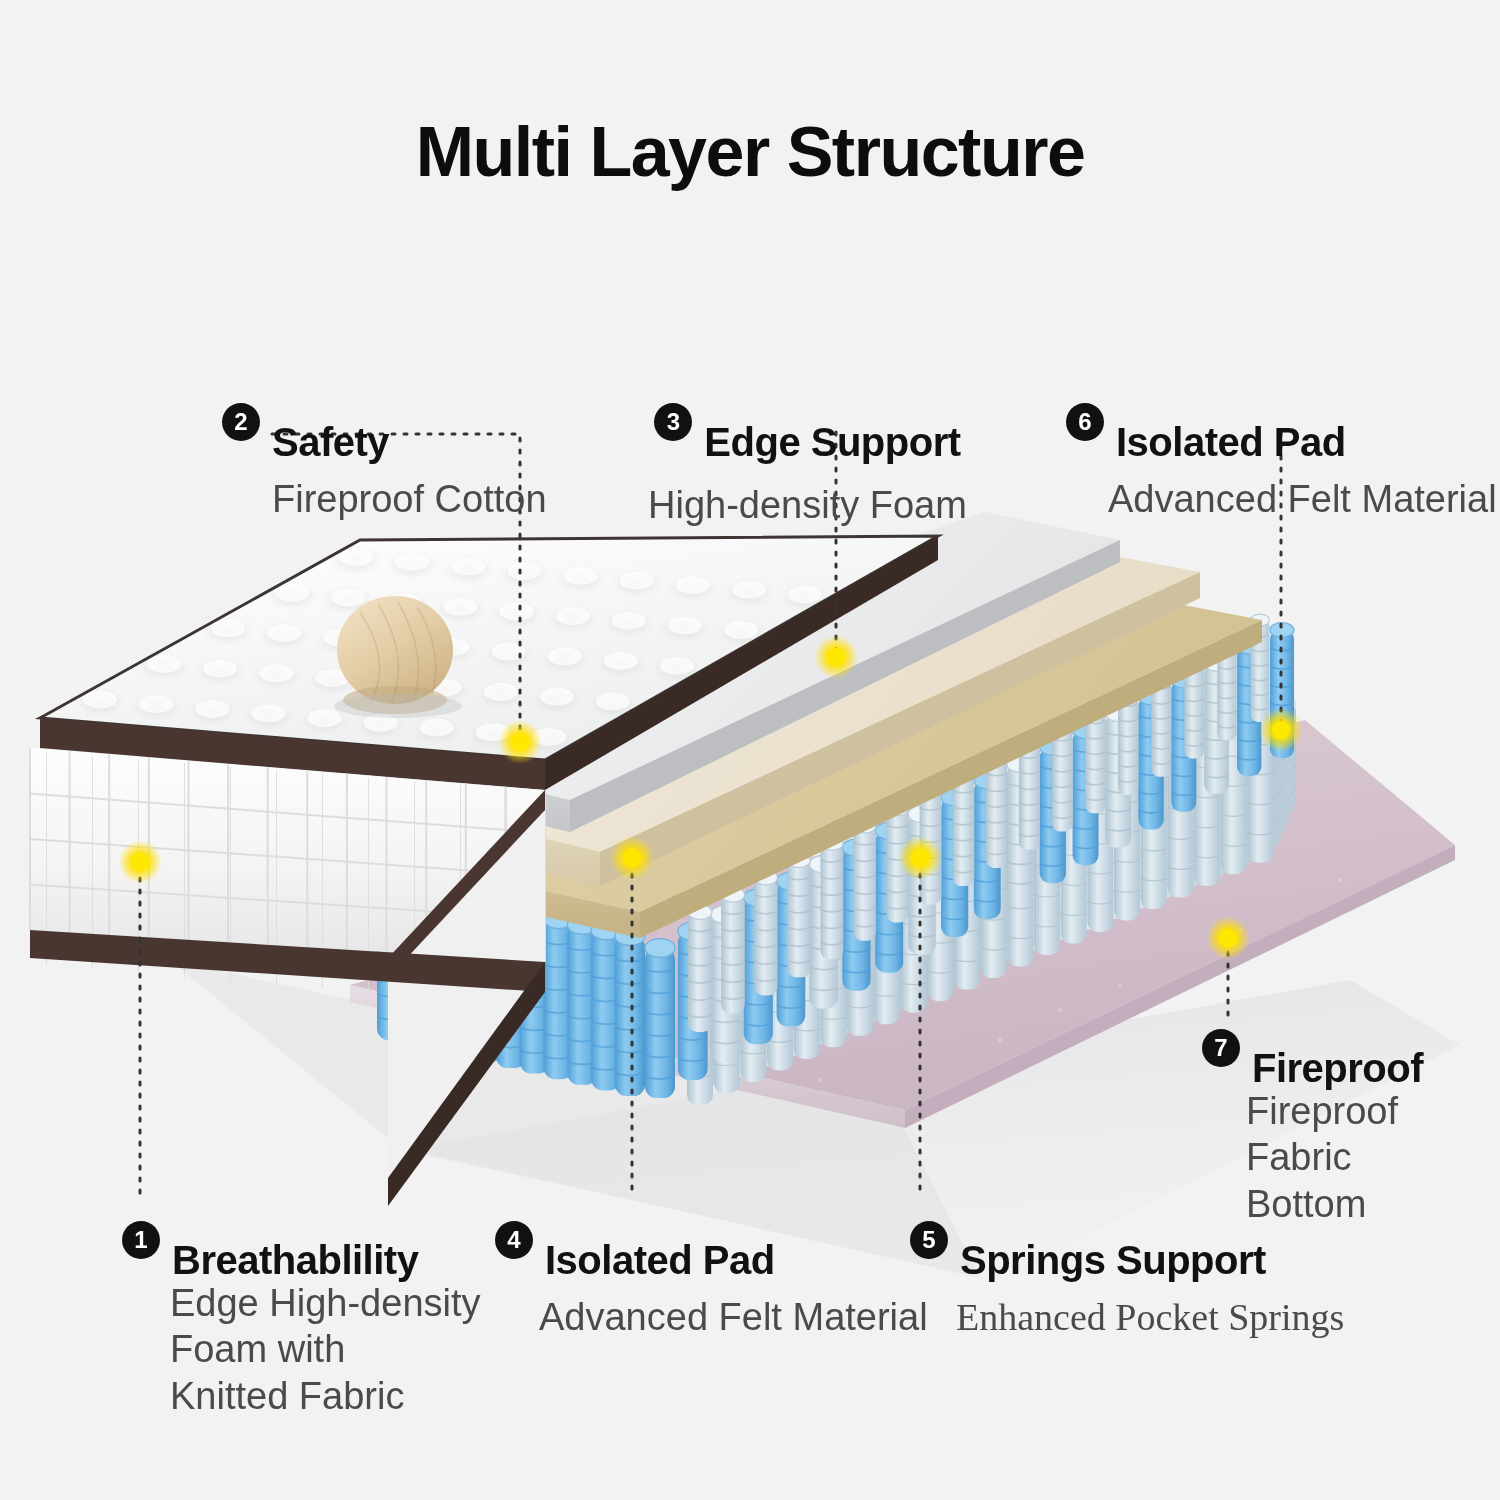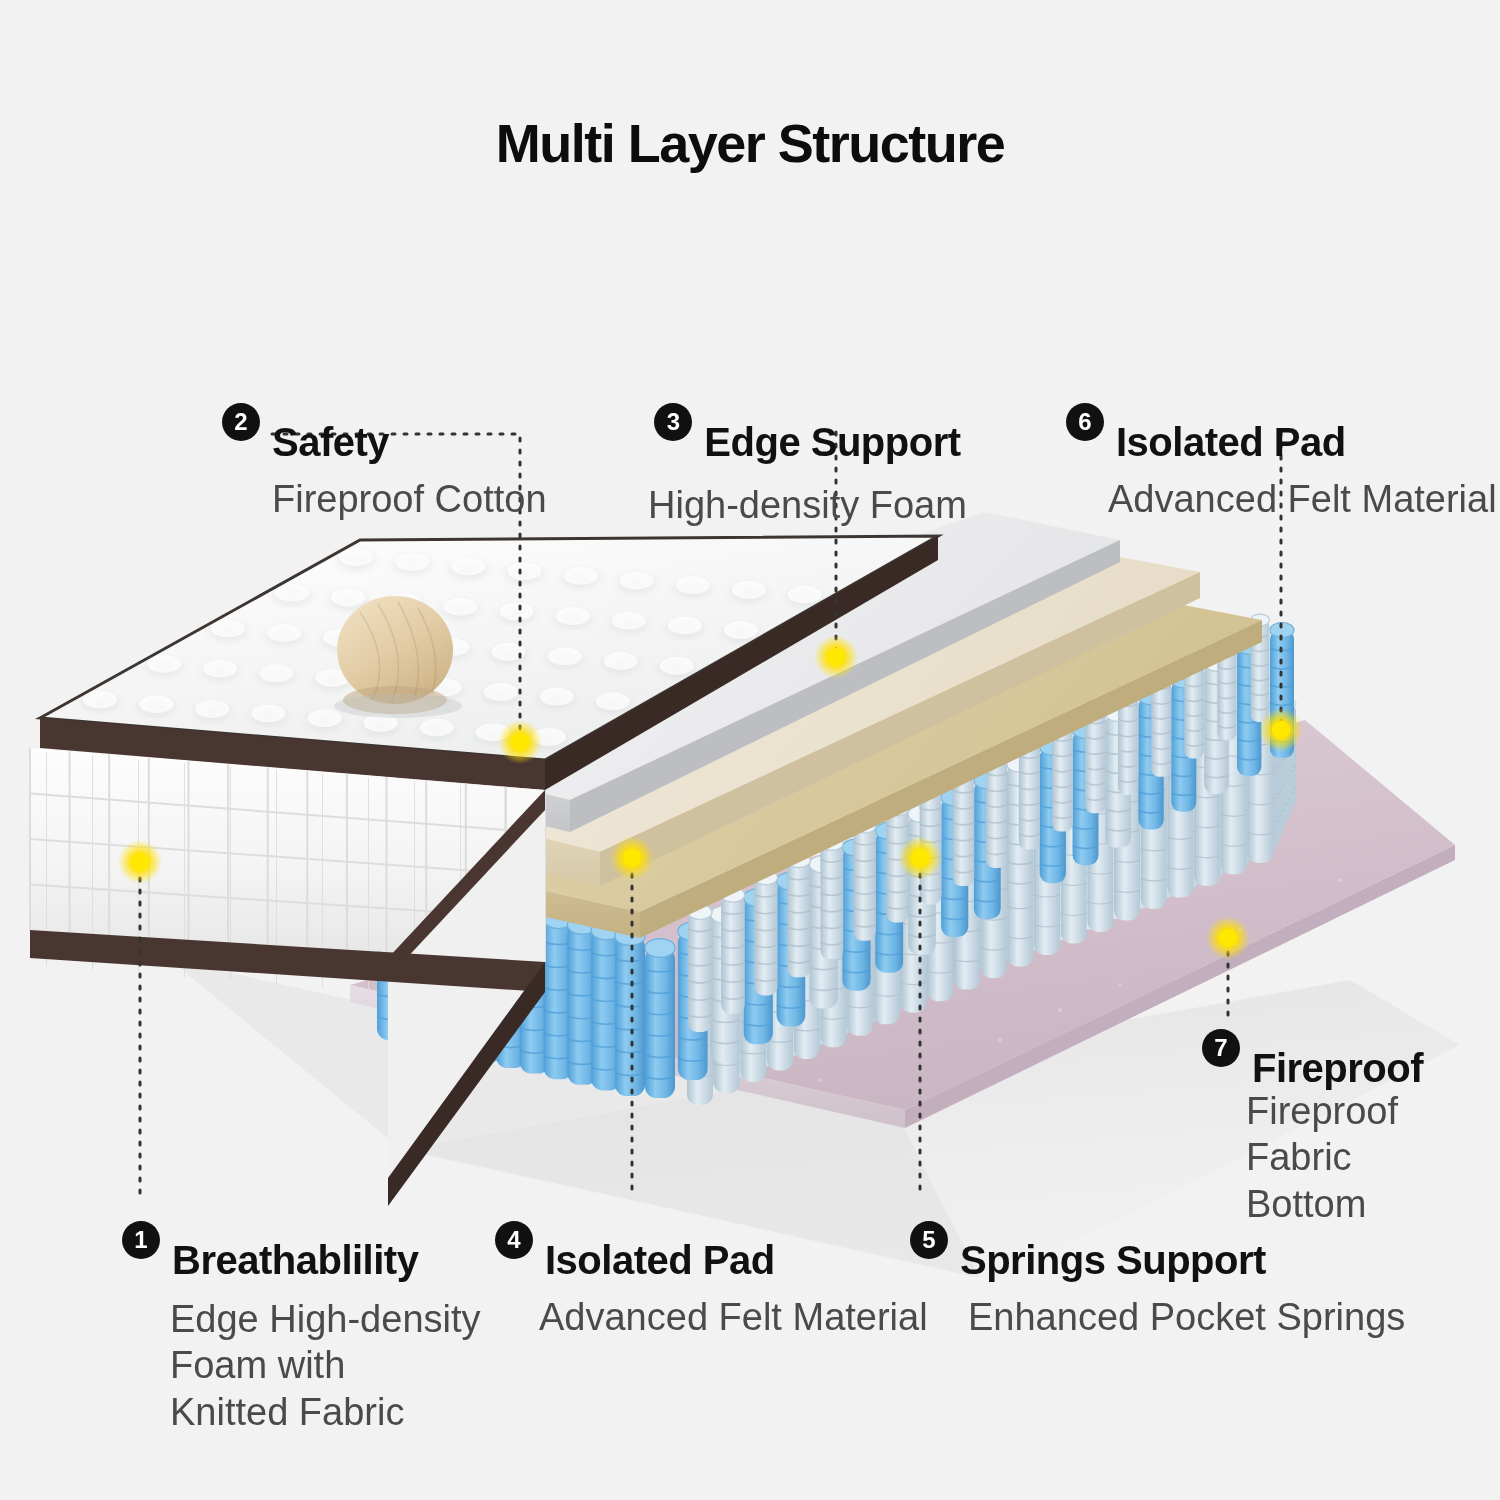--- a/index.html
+++ b/index.html
@@ -12,21 +12,21 @@
     position:relative;
     -webkit-font-smoothing:antialiased;
   }
   #stage{position:absolute;inset:0;width:1500px;height:1500px;}
 
   
   .title{
     position:absolute;
     left:0;right:0;top:112px;
     text-align:center;
-    font-size:54px;
+    font-size:70px;
     font-weight:bold;
     letter-spacing:-1.5px;
     color:#0d0d0d;
     font-family:"Liberation Sans", sans-serif;
   }
 
   
   #art{position:absolute;left:0;top:0;width:1500px;height:1500px;}
 
   
@@ -51,23 +51,23 @@
     font-size:38px;color:#4a4a4a;
     line-height:1.22;
     font-weight:normal;
     white-space:pre-line;
   }
   .callout.c2 .sub{margin-left:50px;margin-top:14px;}
   .callout.c3{ text-align:center; }
   .callout.c3 .head{justify-content:center;}
   .callout.c3 .sub{margin-top:20px;}
   .callout.c6 .sub{margin-left:42px;margin-top:14px;}
-  .callout.c1 .sub{margin-left:48px;margin-top:16px;}
+  .callout.c1 .sub{margin-left:48px;}
   .callout.c4 .sub{margin-left:44px;margin-top:14px;}
-  .callout.c5 .sub{margin-left:58px;margin-top:14px;}
+  .callout.c5 .sub{margin-left:46px;margin-top:14px;font-family:Liberation Serif, serif;}
   .callout.c7 .sub{margin-left:44px;}
 </style>
 </head>
 <body>
 
 <div id="stage">
 
   <div class="title">Multi Layer Structure</div>
 
   <svg id="art" viewBox="0 0 1500 1500" aria-hidden="true">

